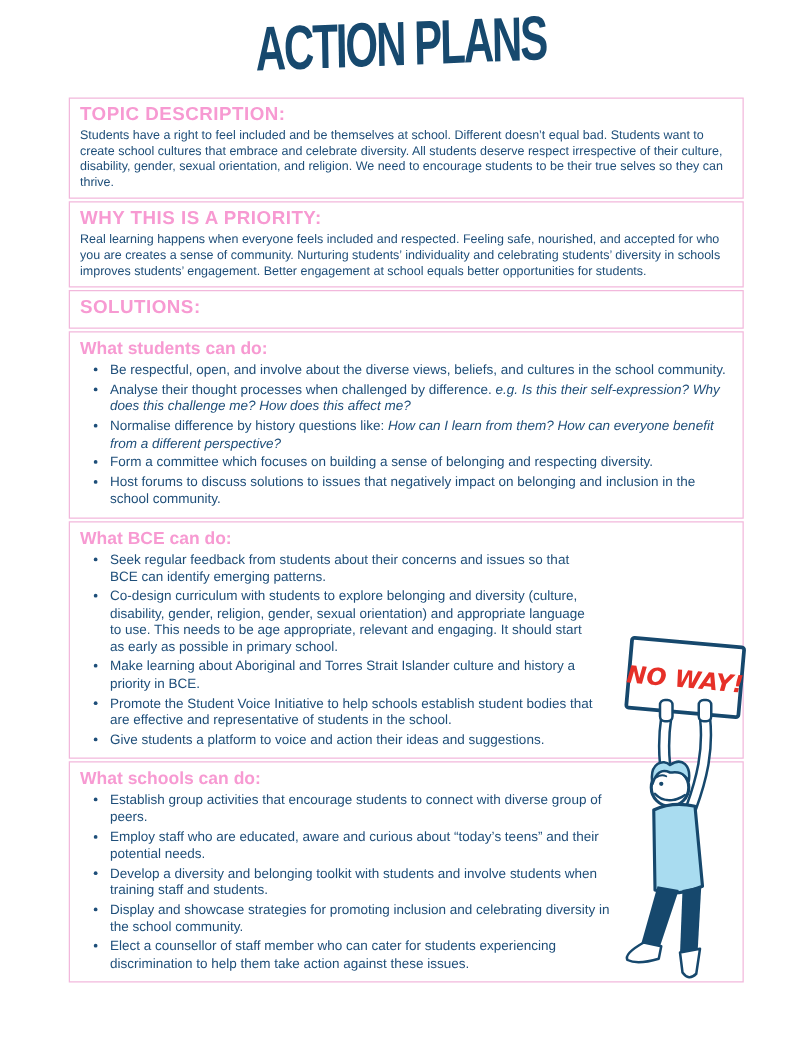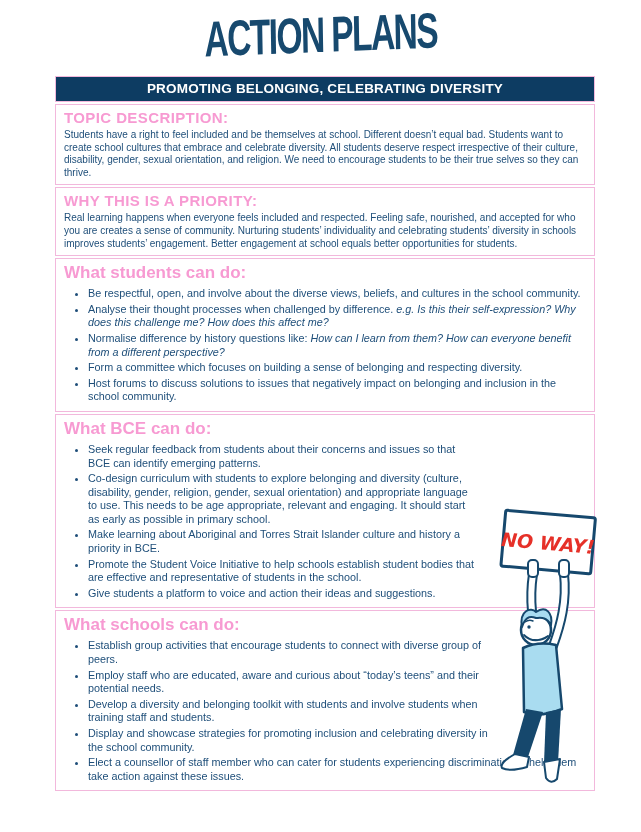--- a/index.html
+++ b/index.html
@@ -50,21 +50,21 @@
   }
   .box h2 {
     color: var(--heading_pink, #f79ad2);
     font-size: 15px;
     font-weight: 700;
     letter-spacing: 0.4px;
     margin: 1px 0 3px;
   }
   .box h3 {
     color: var(--heading_pink, #f79ad2);
-    font-size: 17px;
+    font-size: 14px;
     font-weight: 700;
     margin: 1px 0 4px;
   }
   .body-text {
     color: var(--body_text, #1e4e79);
     font-size: 10px;
     line-height: 1.26;
   }
   ul.bullets {
     margin: 1px 0 0;
@@ -91,34 +91,34 @@
 <body>
 
 <div class="page">
 
   <div class="title-wrap">
     <span class="doc-title">ACTION PLANS</span>
   </div>
 
   <div class="content">
 
-    <div class="banner">
-      <span>PROMOTING BELONGING, CELEBRATING DIVERSITY</span>
-    </div>
 
     <section class="box">
       <h2>TOPIC DESCRIPTION:</h2>
       <p class="body-text">Students have a right to feel included and be themselves at school. Different doesn’t equal bad. Students want to create school cultures that embrace and celebrate diversity. All students deserve respect irrespective of their culture, disability, gender, sexual orientation, and religion. We need to encourage students to be their true selves so they can thrive.</p>
     </section>
 
     <section class="box">
       <h2>WHY THIS IS A PRIORITY:</h2>
       <p class="body-text">Real learning happens when everyone feels included and respected. Feeling safe, nourished, and accepted for who you are creates a sense of community. Nurturing students’ individuality and celebrating students’ diversity in schools improves students’ engagement. Better engagement at school equals better opportunities for students.</p>
     </section>
 
+    <section class="box">
+      <h2>SOLUTIONS:</h2>
+    </section>
 
     <section class="box">
       <h3>What students can do:</h3>
       <ul class="bullets">
           <li><span>Be respectful, open, and involve about the diverse views, beliefs, and cultures in the school community.</span></li>
           <li><span>Analyse their thought processes when challenged by difference. </span><span class="it">e.g. Is this their self-expression? Why does this challenge me?  How does this affect me?</span></li>
           <li><span>Normalise difference by history questions like: </span><span class="it">How can I learn from them? How can everyone benefit from a different perspective?</span></li>
           <li><span>Form a committee which focuses on building a sense of belonging and respecting diversity.</span></li>
           <li><span>Host forums to discuss solutions to issues that negatively impact on belonging and inclusion in the school community.</span></li>
         </ul>

